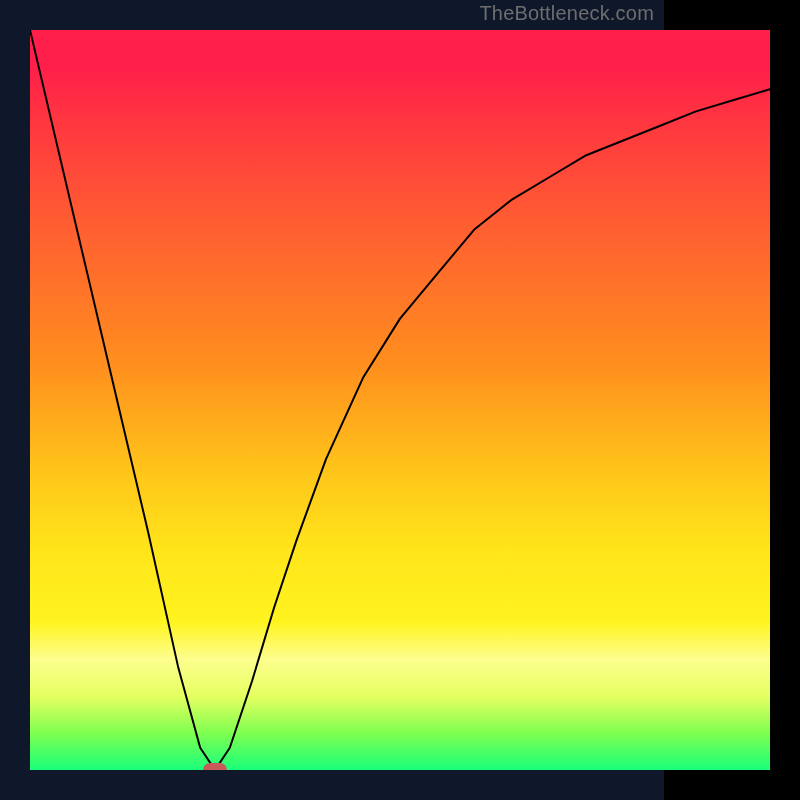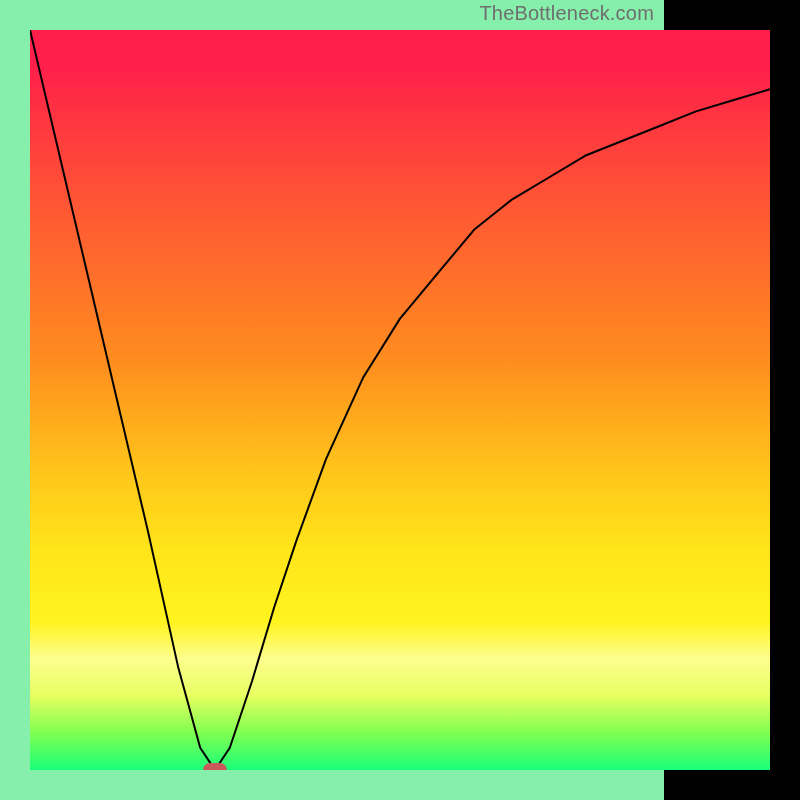--- a/index.html
+++ b/index.html
@@ -8,21 +8,21 @@
     width: 800px;
     height: 800px;
     background: #000;
     font-family: Arial, Helvetica, sans-serif;
     overflow: hidden;
   }
   .frame {
     position: relative;
     width: 664px;
     height: 800px;
-    background: #86efac;
+    background: #0f172a;
   }
   .plot {
     position: absolute;
     left: 30px;
     top: 30px;
     width: 740px;
     height: 740px;
     overflow: hidden;
   }
   .gradient {

